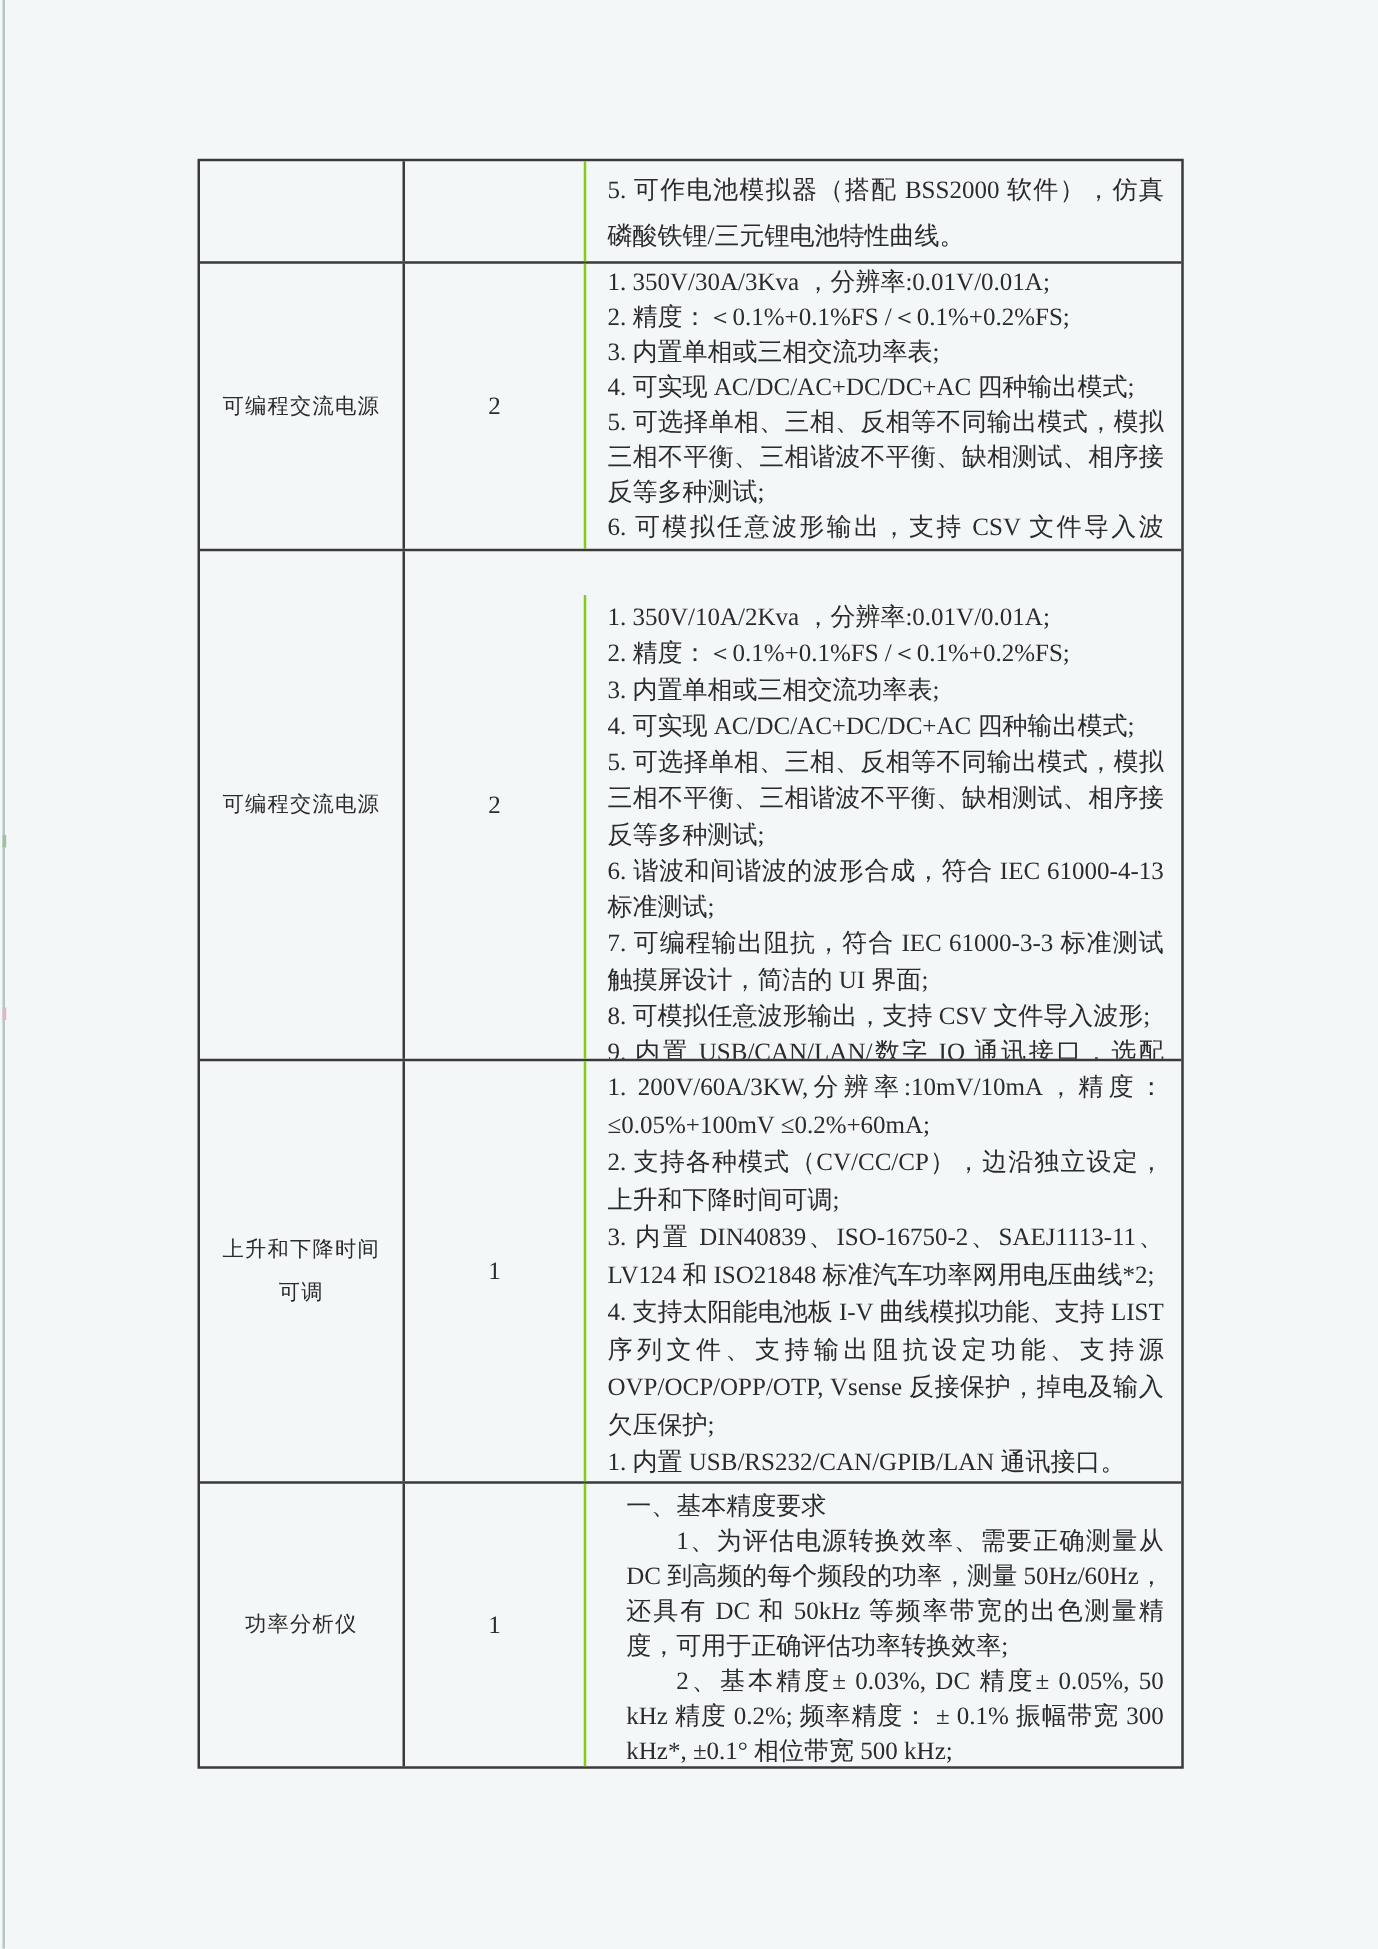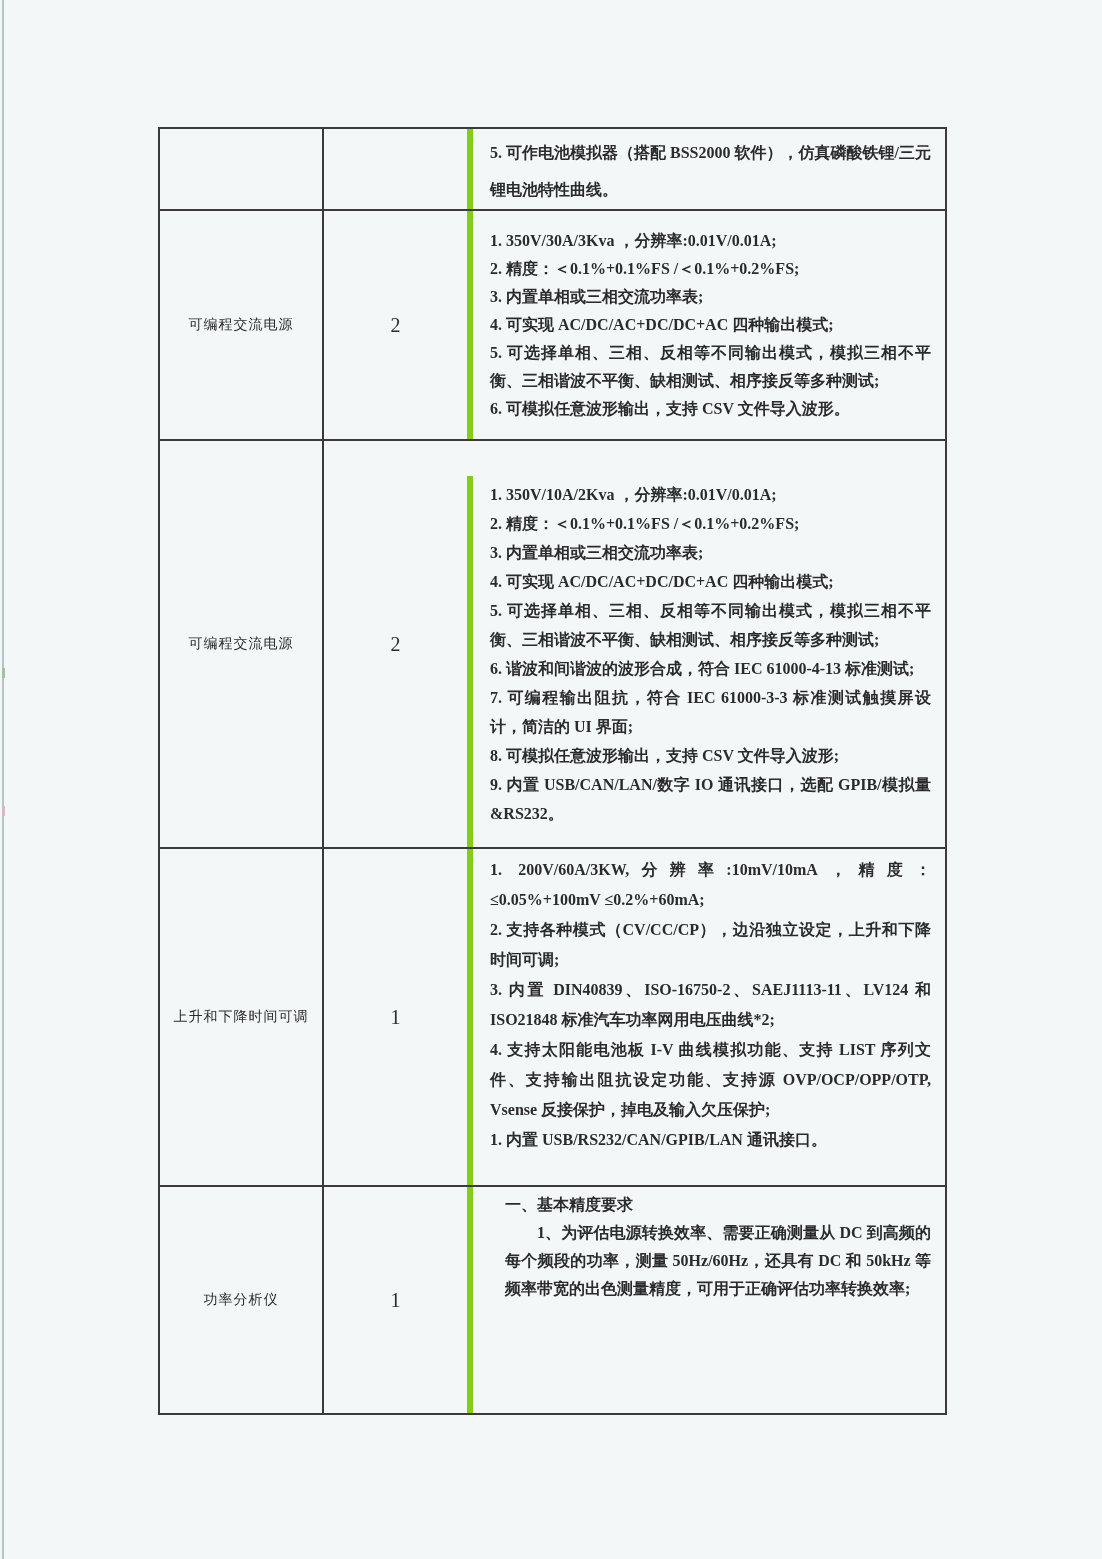--- a/index.html
+++ b/index.html
@@ -51,49 +51,48 @@
     box-sizing: border-box;
     overflow: hidden;
   }
   .cell-name {
     width: 162px;
     flex: 0 0 162px;
     display: flex;
     align-items: center;
     justify-content: center;
     text-align: center;
-    font-size: 14px;
+    font-size: 17px;
     letter-spacing: 1px;
     padding: 4px 10px;
     line-height: 34px;
   }
   .cell-qty {
     width: 145px;
     flex: 0 0 145px;
     border-left: 2px solid #3a3a3a;
     display: flex;
     align-items: center;
     justify-content: center;
     font-size: 20px;
   }
   .cell-spec {
     flex: 1 1 auto;
-    border-left: 6px solid #84cc16;
+    border-left: 2px solid #84cc16;
     padding: 4px 14px 2px 17px;
-    font-size: 16px;
+    font-size: 20px;
     text-align: justify;
-    font-weight: bold;
   }
   .row-1 { height: 80px; }
   .row-2 { height: 230px; }
   .row-3 { height: 408px; }
   .row-4 { height: 338px; }
   .row-5 { height: 228px; }
   .row-1 .cell-spec { line-height: 37px; padding-top: 5px; }
-  .row-2 .cell-spec { line-height: 28px; padding-top: 16px; }
+  .row-2 .cell-spec { line-height: 28px; padding-top: 1px; }
   .row-3 .cell-spec { line-height: 29px; padding-top: 4px; margin-top: 35px; }
   .row-4 .cell-spec { line-height: 30px; padding-top: 6px; }
   .row-5 .cell-spec { line-height: 28px; padding-top: 4px; padding-left: 32px; }
   .spec-line {
     margin: 0;
   }
   .para-indent {
     text-indent: 2em;
   }
 </style>
@@ -154,16 +153,17 @@
       <p class="spec-line">1. 内置 USB/RS232/CAN/GPIB/LAN 通讯接口。</p>
     </div>
   </div>
 
   <div class="t-row row-5">
     <div class="cell cell-name">功率分析仪</div>
     <div class="cell cell-qty">1</div>
     <div class="cell cell-spec">
       <p class="spec-line">一、基本精度要求</p>
       <p class="spec-line para-indent">1、为评估电源转换效率、需要正确测量从 DC 到高频的每个频段的功率，测量 50Hz/60Hz，还具有 DC 和 50kHz 等频率带宽的出色测量精度，可用于正确评估功率转换效率;</p>
+      <p class="spec-line para-indent">2、基本精度± 0.03%, DC 精度± 0.05%, 50 kHz 精度 0.2%; 频率精度： ± 0.1% 振幅带宽 300 kHz*, ±0.1° 相位带宽 500 kHz;</p>
     </div>
   </div>
 
 </div>
 
 </body></html>

